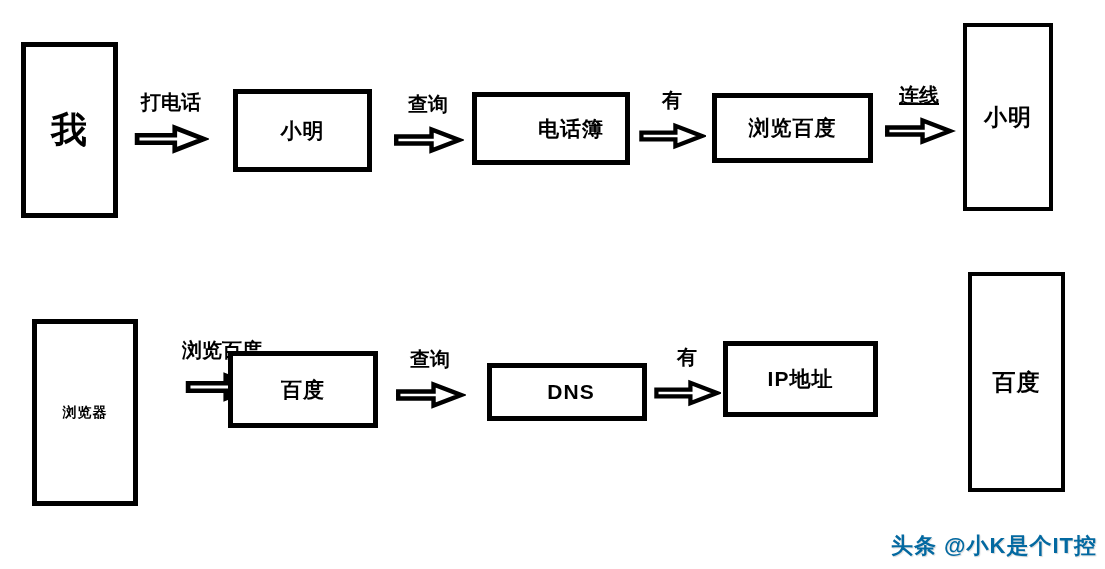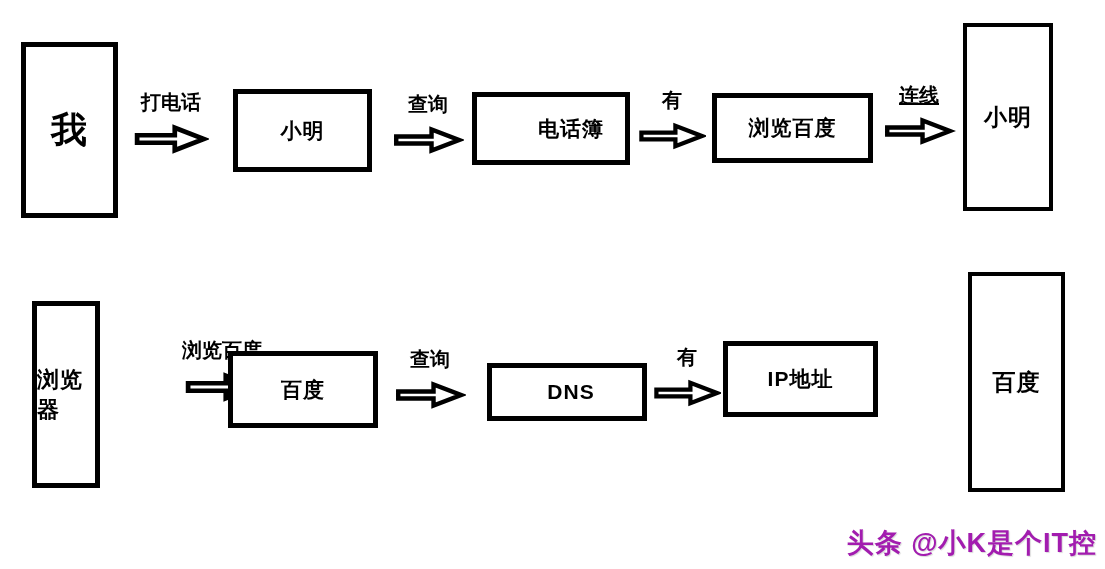--- a/index.html
+++ b/index.html
@@ -43,23 +43,23 @@
     font-size: 20px;
     white-space: nowrap;
     line-height: 24px;
   }
   .arrow-icon { display: block; }
 
   .watermark {
     position: absolute;
     right: 8px;
     bottom: 8px;
-    font-size: 27px;
+    font-size: 22px;
     font-weight: bold;
-    color: #a21caf;
+    color: #0369a1;
     text-shadow: 1px 1px 1px #d9d9d9;
     letter-spacing: 1px;
     white-space: nowrap;
   }
 </style>
 </head>
 <body>
 
 <div class="canvas">
 
@@ -104,21 +104,21 @@
     <span class="arrow-label">连线</span>
     <svg class="arrow-icon" width="74" height="30" viewBox="0 0 80 34">
       <polygon points="4,13 44,13 44,5 75,17 44,29 44,21 4,21" fill="#fff" stroke="#000" stroke-width="5"></polygon>
     </svg>
   </div>
 
   <div class="node tall" style="left:963px; top:23px; width:90px; height:188px; font-size:23px; border-width:4px;">
     <span>小明</span>
   </div>
 
-  <div class="node tall" style="left:32px; top:301px; width:68px; height:187px; font-size:22px;">
+  <div class="node tall" style="left:32px; top:319px; width:106px; height:187px; font-size:14px;">
     <span>浏览器</span>
   </div>
 
   <div class="arrow-group" style="left:130px; top:338px; width:96px;margin-left:44px;">
     <span class="arrow-label">浏览百度</span>
     <svg class="arrow-icon" width="78" height="32" viewBox="0 0 80 34">
       <polygon points="4,13 44,13 44,5 75,17 44,29 44,21 4,21" fill="#fff" stroke="#000" stroke-width="5"></polygon>
     </svg>
   </div>
 

